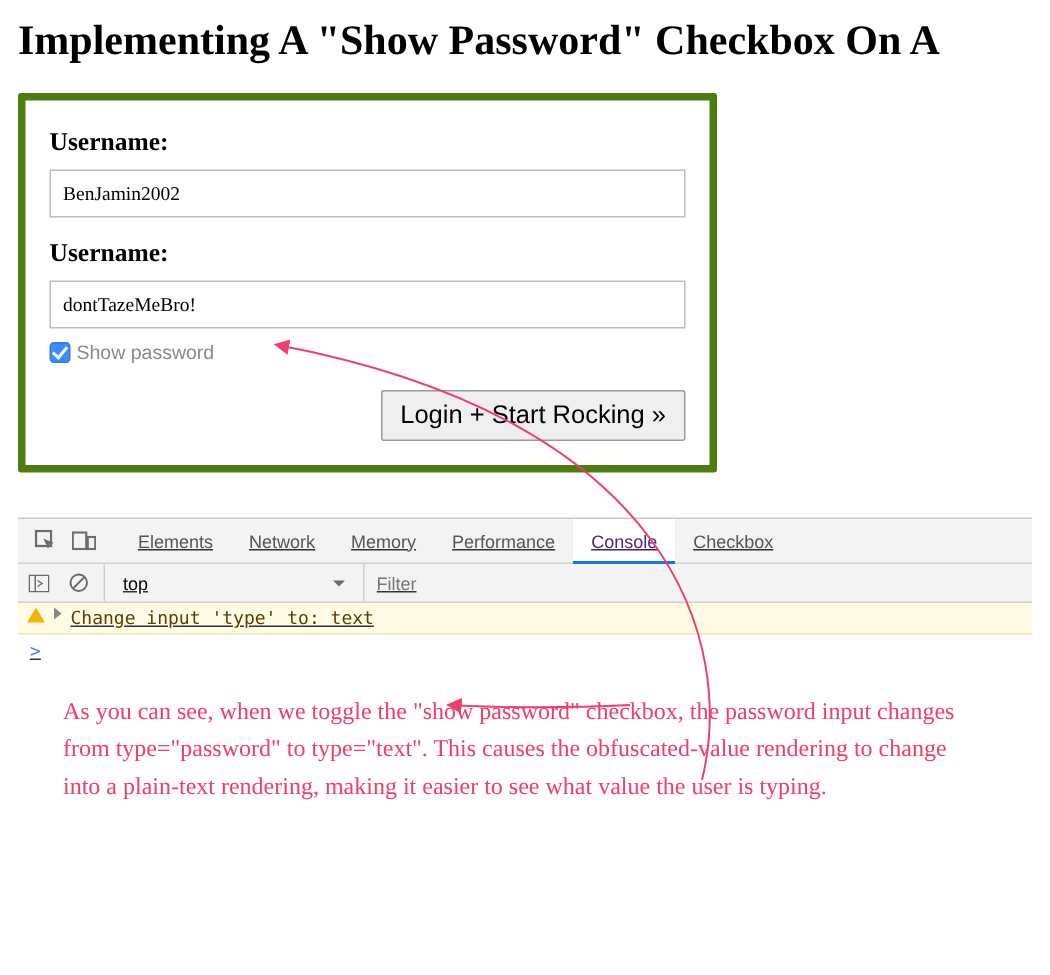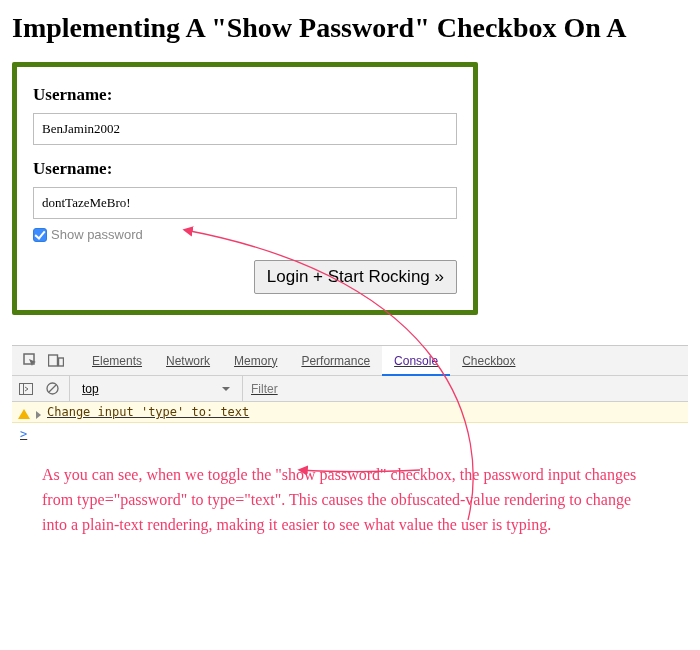--- a/index.html
+++ b/index.html
@@ -138,21 +138,21 @@
     font-size: 12px; color: #0f766e;
     width: 180px;
   }
   .console-row {
     background: #fffbe5;
     border-bottom: 1px solid #f0e6b2;
     padding: 3px 6px;
     font-family: Menlo, Consolas, monospace;
     font-size: 12px;
     color: #5c3c00;
-    display: flex; align-items: flex-end; gap: 6px;
+    display: flex; align-items: flex-start; gap: 6px;
   }
   .warn-icon {
     width: 0; height: 0;
     border-left: 6px solid transparent;
     border-right: 6px solid transparent;
     border-bottom: 10px solid #f4b400;
     position: relative;
     display: inline-block;
   }
   .disclosure {

